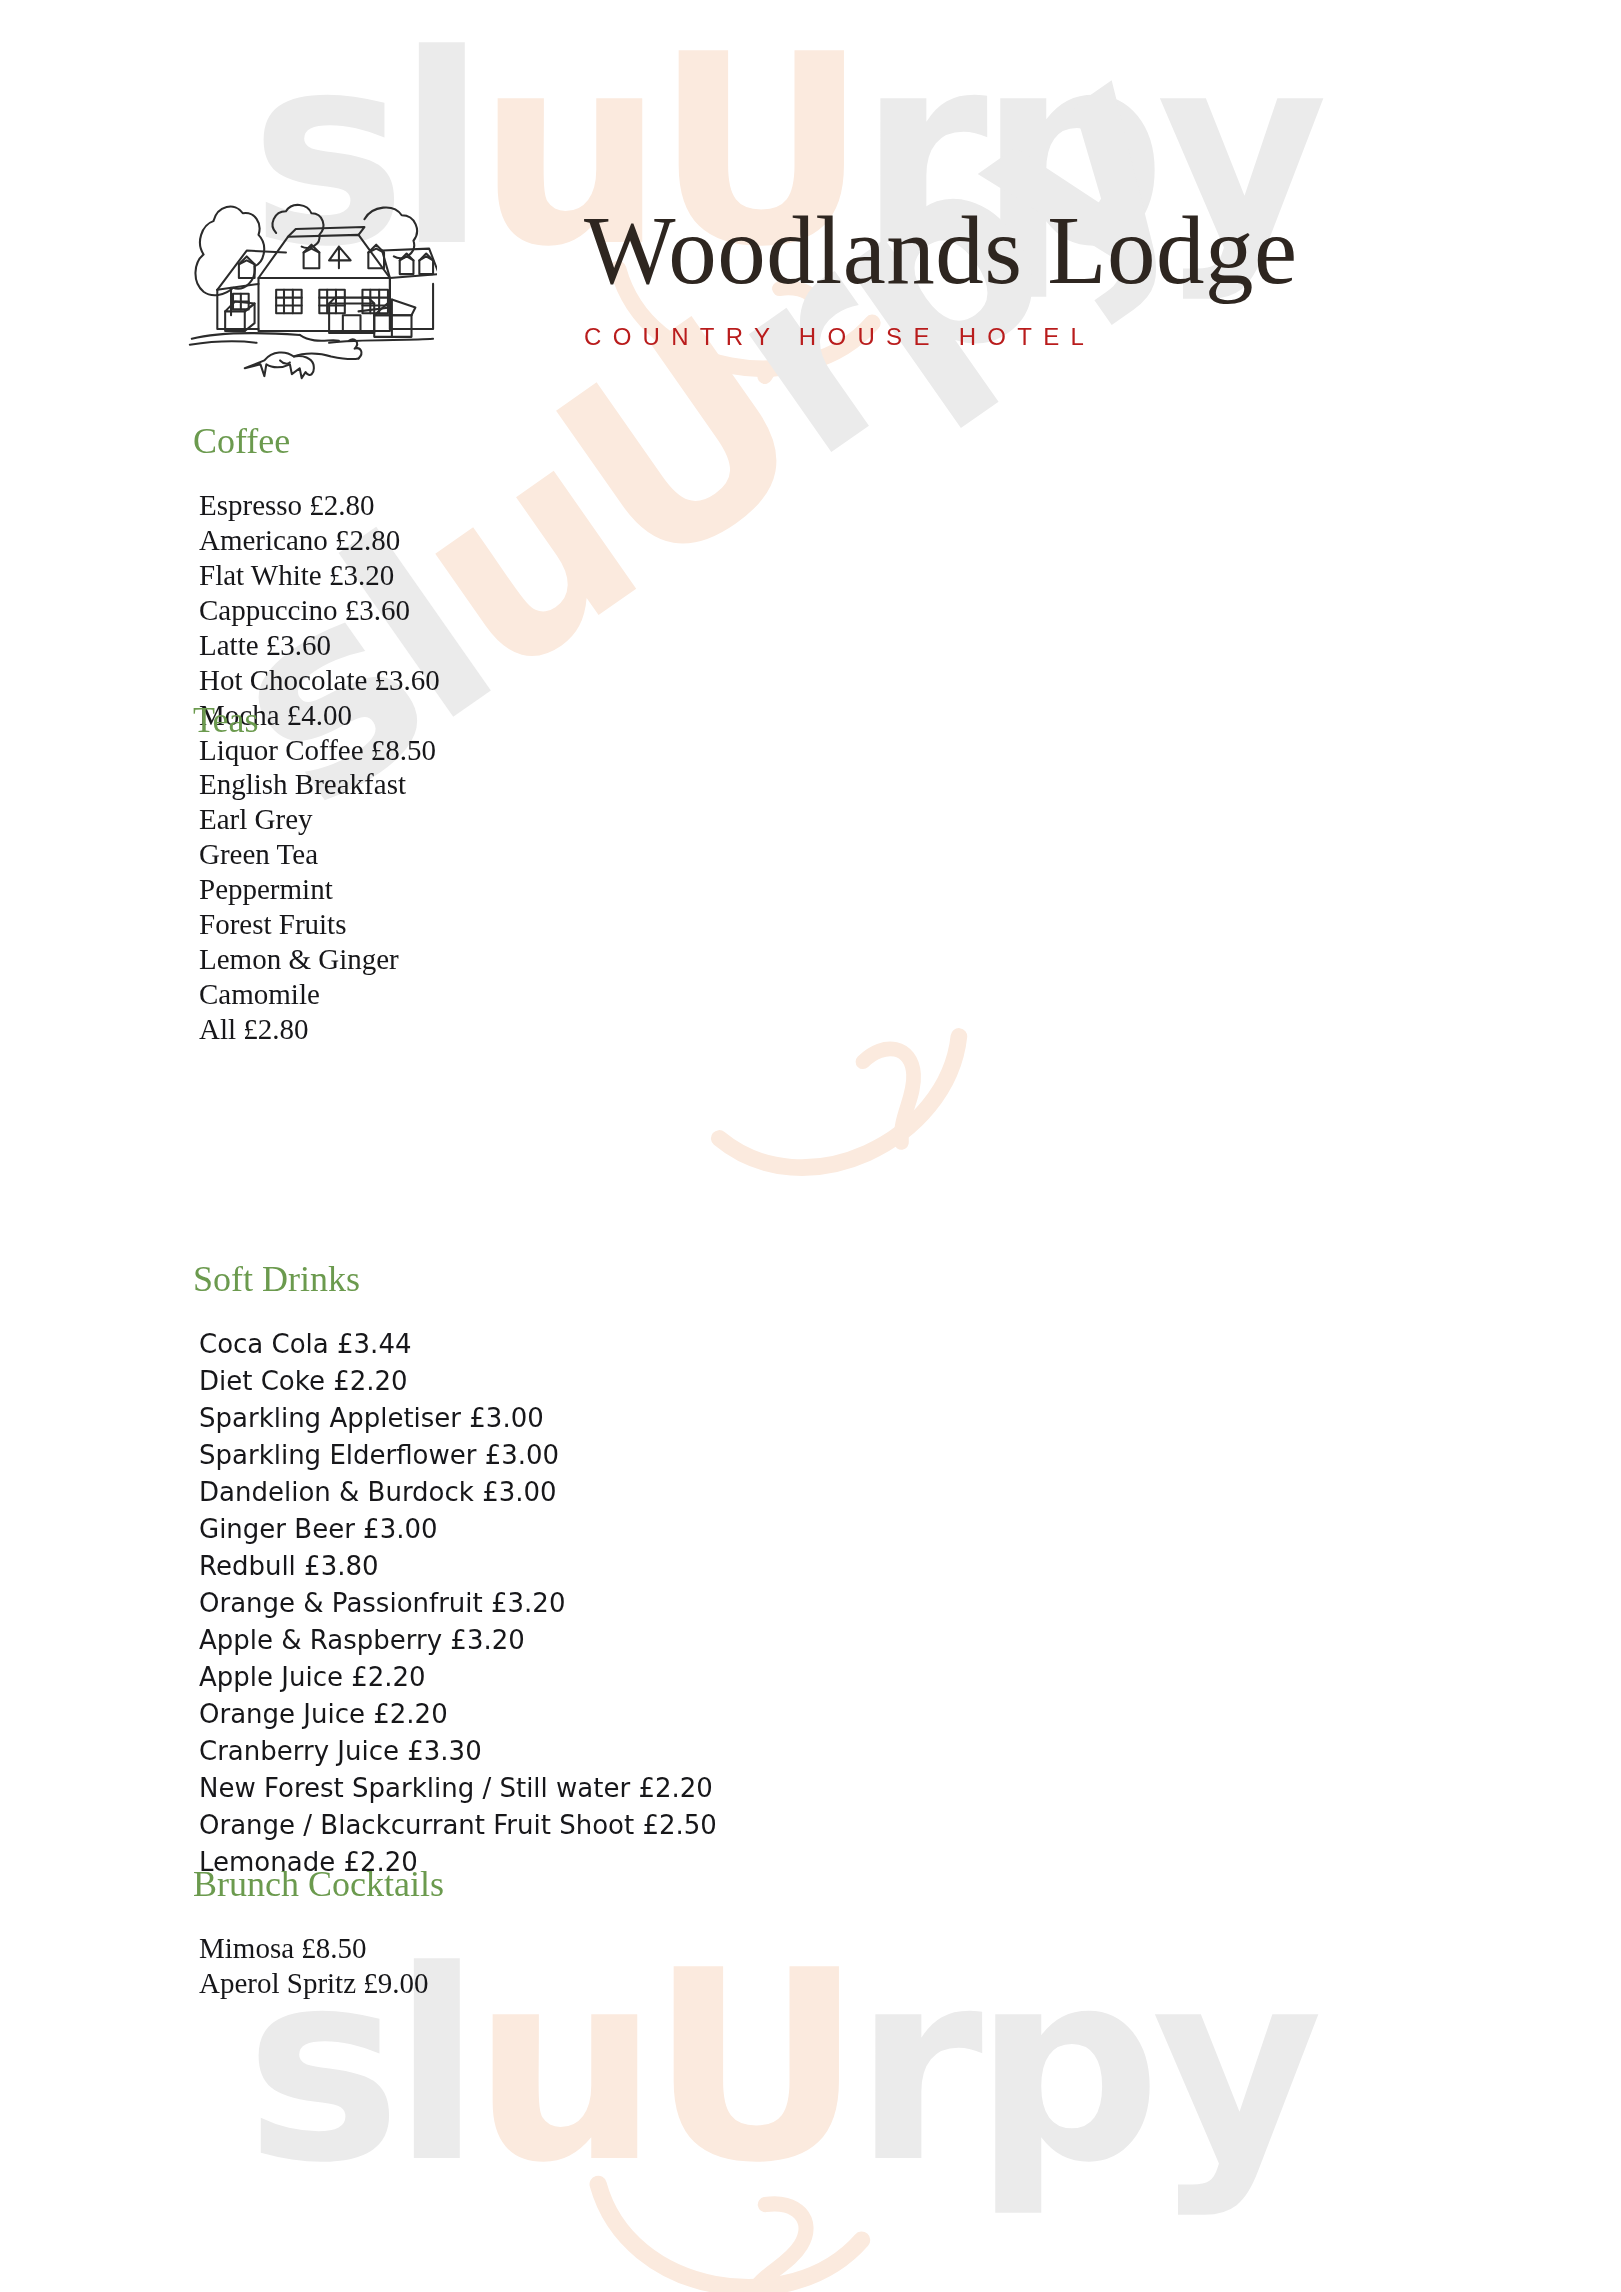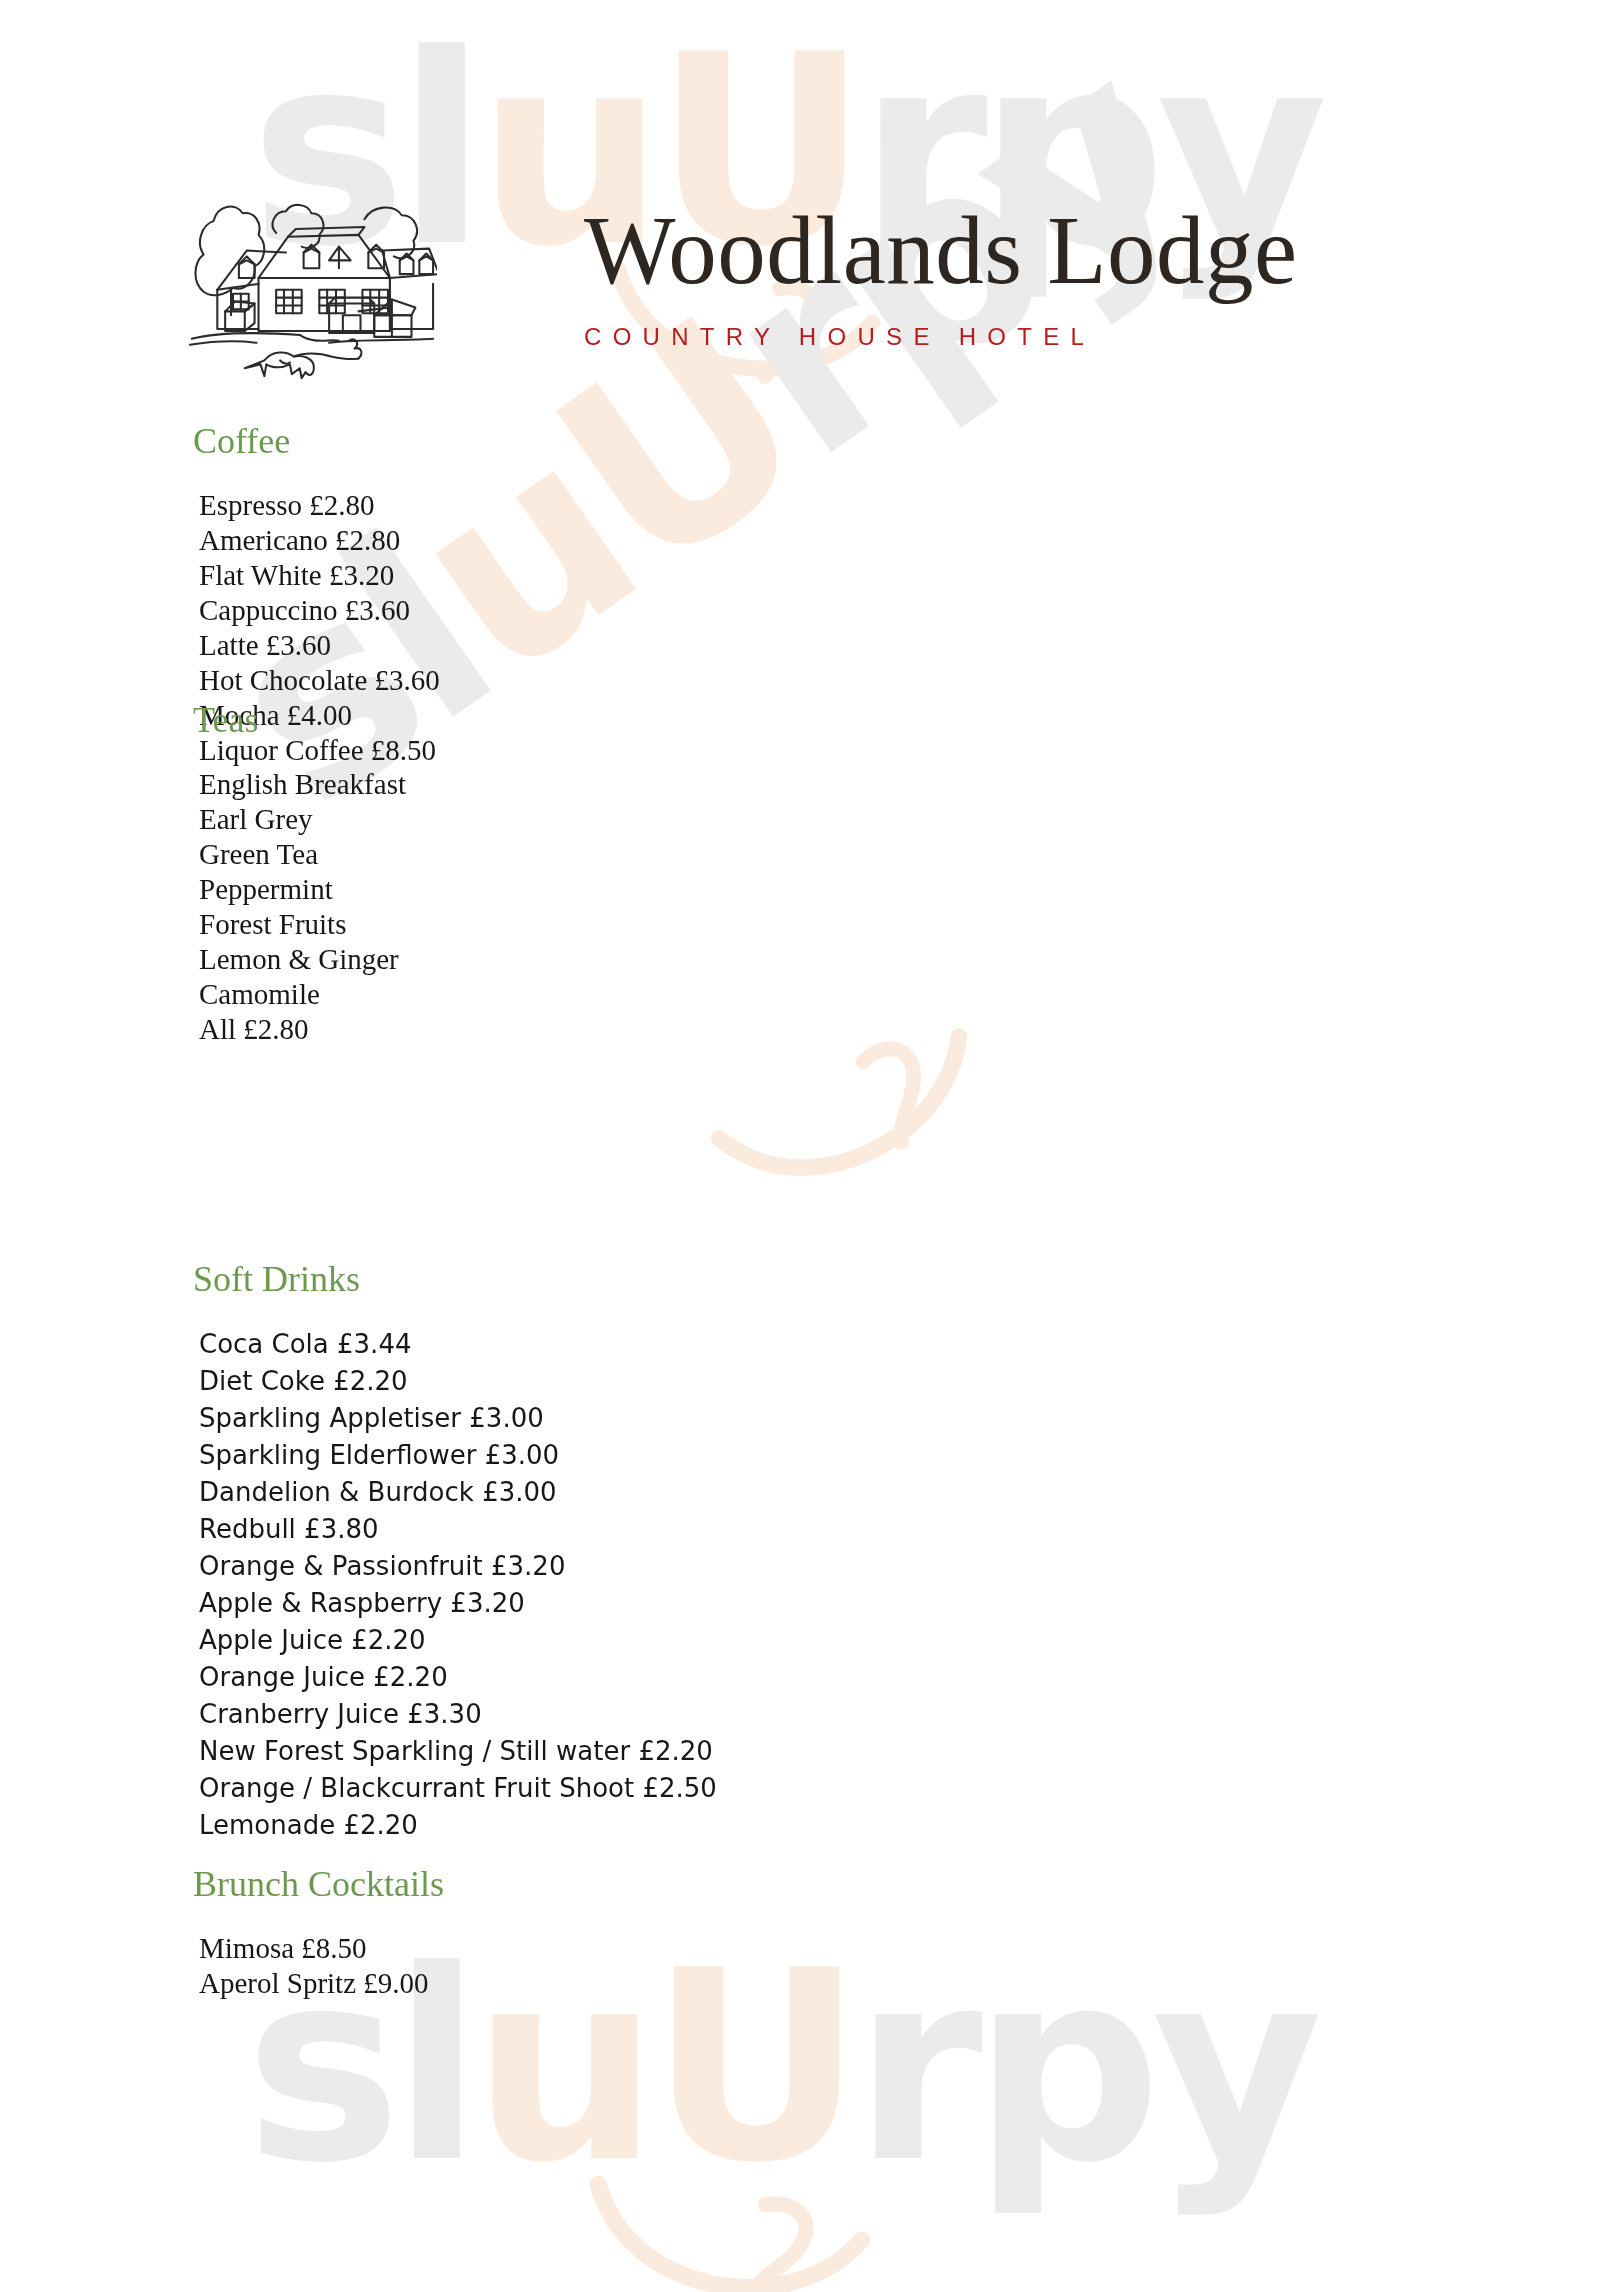--- a/index.html
+++ b/index.html
@@ -279,20 +279,21 @@
     </section>
 
     <section class="section sec-soft" style="top:838px;">
       <h2 class="section-title">Soft Drinks</h2>
       <ul class="items sans-items">
         <li>Coca Cola £3.44</li>
         <li>Diet Coke £2.20</li>
         <li>Sparkling Appletiser £3.00</li>
         <li>Sparkling Elderflower £3.00</li>
         <li>Dandelion &amp; Burdock £3.00</li>
+        <li>Ginger Beer £3.00</li>
         <li>Redbull £3.80</li>
         <li>Orange &amp; Passionfruit £3.20</li>
         <li>Apple &amp; Raspberry £3.20</li>
         <li>Apple Juice £2.20</li>
         <li>Orange Juice £2.20</li>
         <li>Cranberry Juice £3.30</li>
         <li>New Forest Sparkling / Still water £2.20</li>
         <li>Orange / Blackcurrant Fruit Shoot £2.50</li>
         <li>Lemonade £2.20</li>
       </ul>

